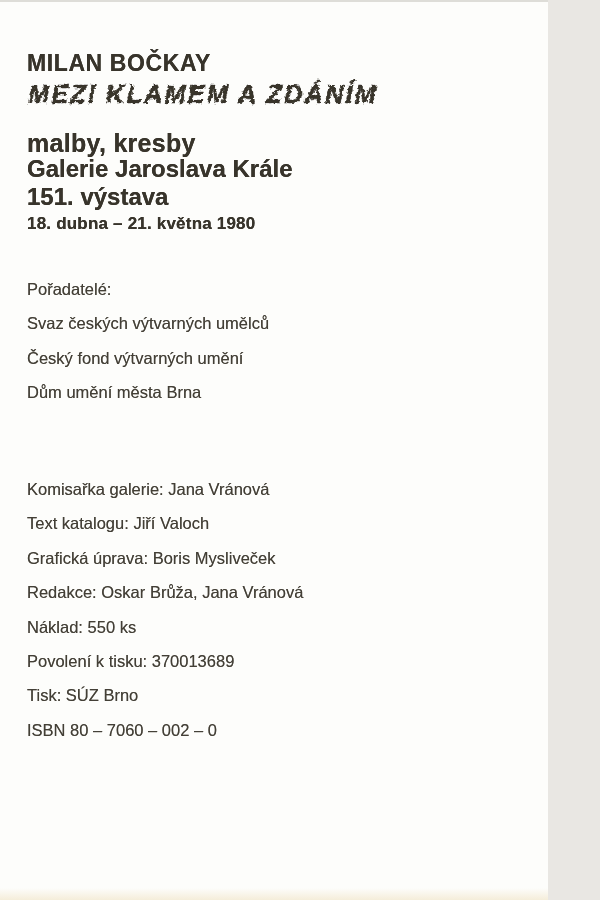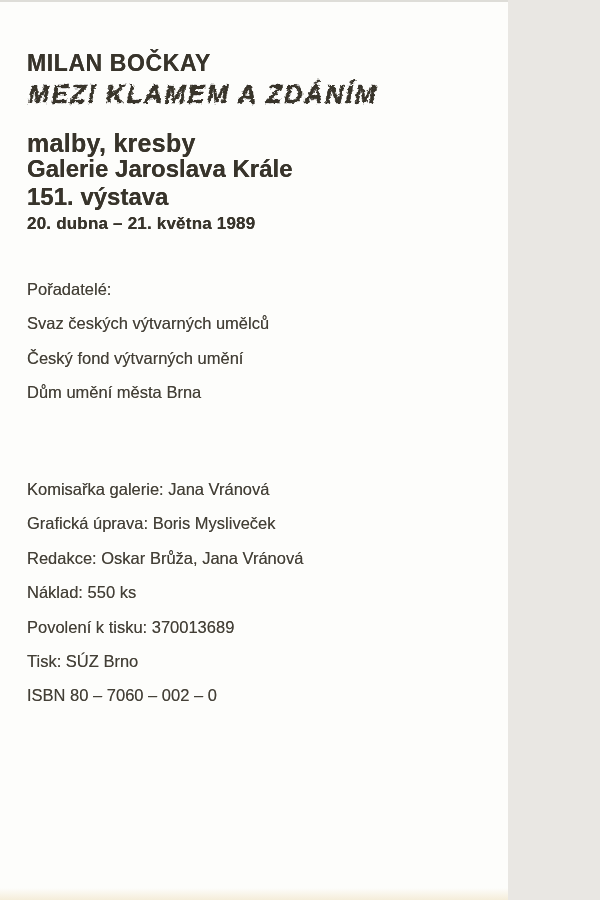--- a/index.html
+++ b/index.html
@@ -4,21 +4,21 @@
 <style>
   html, body { margin: 0; padding: 0; }
   body {
     width: 600px; height: 900px;
     background: #e9e7e3;
     font-family: "Liberation Sans", "DejaVu Sans", sans-serif;
     --ink: #3d392f;
   }
   .page {
     position: relative;
-    width: 508px; height: 900px;
+    width: 548px; height: 900px;
     background: #fdfdfb;
     overflow: hidden;
     color: var(--ink);
   }
   .edge-top {
     position: absolute; top: 0; left: 0; right: 0; height: 2px;
     background: rgba(175,172,165,0.40);
   }
   .edge-bottom {
     position: absolute; bottom: 0; left: 0; right: 0; height: 12px;
@@ -70,33 +70,34 @@
       </filter>
     </defs>
     <text x="4" y="27" font-size="25.5" font-style="italic" font-weight="bold" font-family="Liberation Sans, DejaVu Sans, sans-serif" letter-spacing="2" fill="#38342b" stroke="#38342b" stroke-width="0.7" stroke-dasharray="3 1.2" filter="url(#rough)">MEZI KLAMEM A ZDÁNÍM</text>
   </svg>
 
   <div class="abs subtitle">malby, kresby</div>
 
   <div class="abs gallery-block">
     <div class="gallery-name">Galerie Jaroslava Krále</div>
     <div class="gallery-number">151. výstava</div>
-    <div class="gallery-dates">20. dubna – 21. května 1989</div>
+    <div class="gallery-dates">18. dubna – 21. května 1980</div>
   </div>
 
   <div class="abs body-block organizers-block">
     <div>Pořadatelé:</div>
     <div>Svaz českých výtvarných umělců</div>
     <div>Český fond výtvarných umění</div>
     <div>Dům umění města Brna</div>
   </div>
 
 
   <div class="abs body-block colophon-block">
     <div>Komisařka galerie: Jana Vránová</div>
+    <div>Text katalogu: Jiří Valoch</div>
     <div>Grafická úprava: Boris Mysliveček</div>
     <div>Redakce: Oskar Brůža, Jana Vránová</div>
     <div>Náklad: 550 ks</div>
     <div>Povolení k tisku: 370013689</div>
     <div>Tisk: SÚZ Brno</div>
     <div>ISBN 80 – 7060 – 002 – 0</div>
   </div>
 
   <div class="edge-bottom"></div>
 </div>

